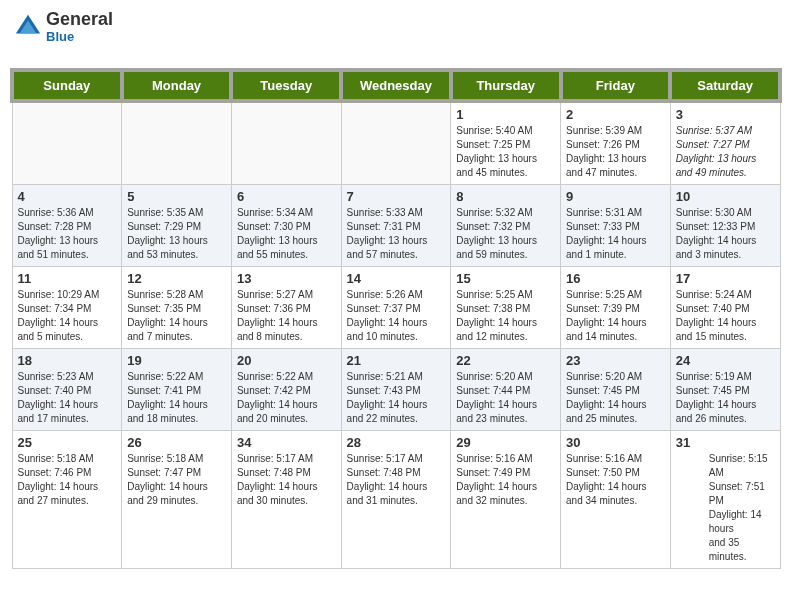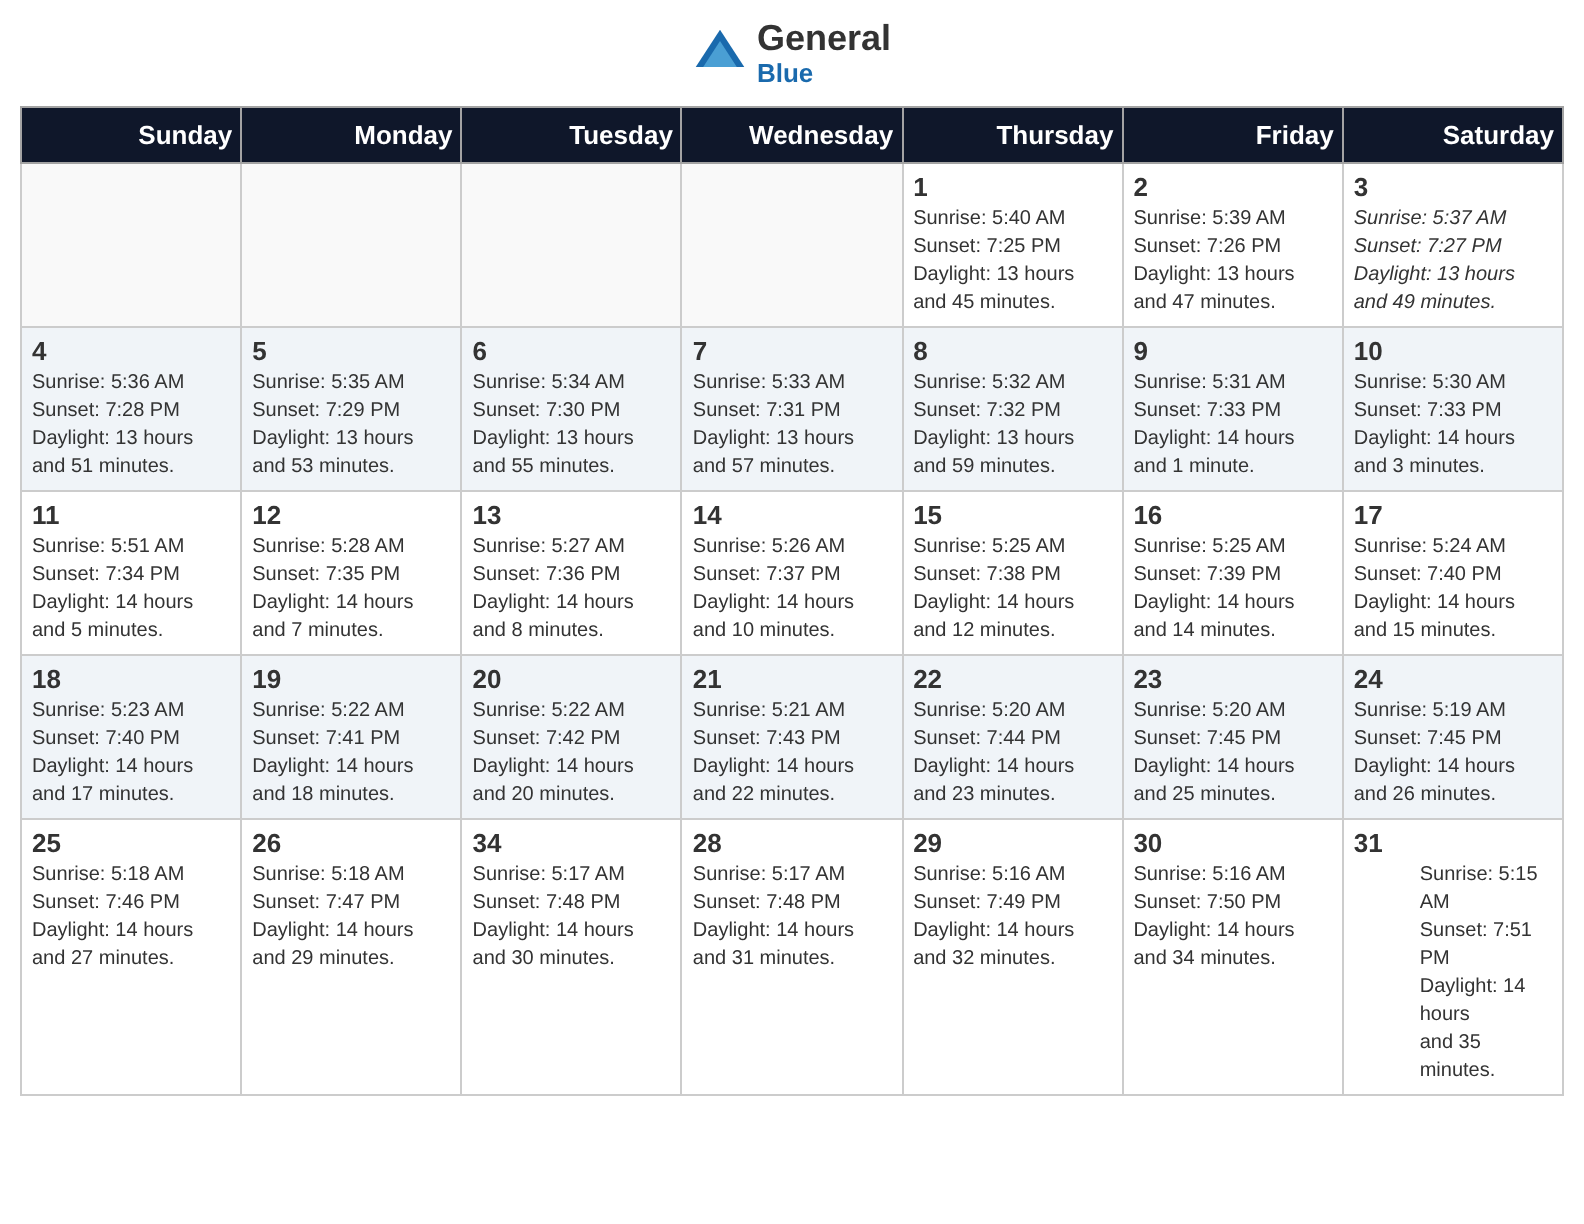--- a/index.html
+++ b/index.html
@@ -5,23 +5,23 @@
     * { box-sizing: border-box; margin: 0; padding: 0; }
     body {
       font-family: Arial, sans-serif;
       background: #fff;
       width: 792px;
       min-height: 612px;
       padding: 10px;
     }
     .header {
       display: flex;
-      justify-content: center;
+      justify-content: space-between;
       align-items: flex-start;
-      margin-bottom: 9px;
+      margin-bottom: 24px;
       padding: 0 4px;
     }
     .logo {
       display: flex;
       align-items: center;
       gap: 4px;
     }
     .logo-text {
       display: flex;
       flex-direction: column;
@@ -53,27 +53,27 @@
     .location {
       font-size: 16px;
       color: #555;
     }
     table {
       width: 100%;
       border-collapse: collapse;
       table-layout: fixed;
     }
     thead tr th {
-      background-color: #0f172a;
+      background-color: #4d7c0f;
       color: #fff;
       font-size: 13px;
       font-weight: bold;
       padding: 6px 4px;
-      text-align: right;
-      border: 1px solid #a3a3a3;
+      text-align: center;
+      border: 4px solid #a3a3a3;
     }
     tbody tr td {
       vertical-align: top;
       border: 1px solid #ccc;
       padding: 4px 4px 4px 5px;
       font-size: 10.5px;
       color: #333;
       height: 80px;
       background: #fff;
     }
@@ -191,29 +191,29 @@
         <td>
           <span class="day-num">9</span>
           <div class="cell-content" style="white-space: pre-line;">Sunrise: 5:31 AM
 Sunset: 7:33 PM
 Daylight: 14 hours
 and 1 minute.</div>
         </td>
         <td>
           <span class="day-num">10</span>
           <div class="cell-content" style="white-space: pre-line;">Sunrise: 5:30 AM
-Sunset: 7:33 PM
+Sunset: 12:33 PM
 Daylight: 14 hours
 and 3 minutes.</div>
         </td>
       </tr>
       <tr>
         <td>
           <span class="day-num">11</span>
-          <div class="cell-content" style="white-space: pre-line;">Sunrise: 5:51 AM
+          <div class="cell-content" style="white-space: pre-line;">Sunrise: 10:29 AM
 Sunset: 7:34 PM
 Daylight: 14 hours
 and 5 minutes.</div>
         </td>
         <td>
           <span class="day-num">12</span>
           <div class="cell-content" style="white-space: pre-line;">Sunrise: 5:28 AM
 Sunset: 7:35 PM
 Daylight: 14 hours
 and 7 minutes.</div>

